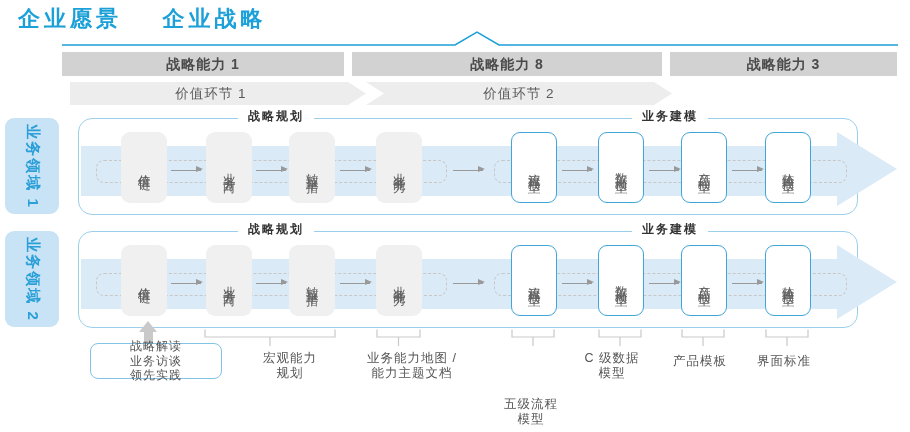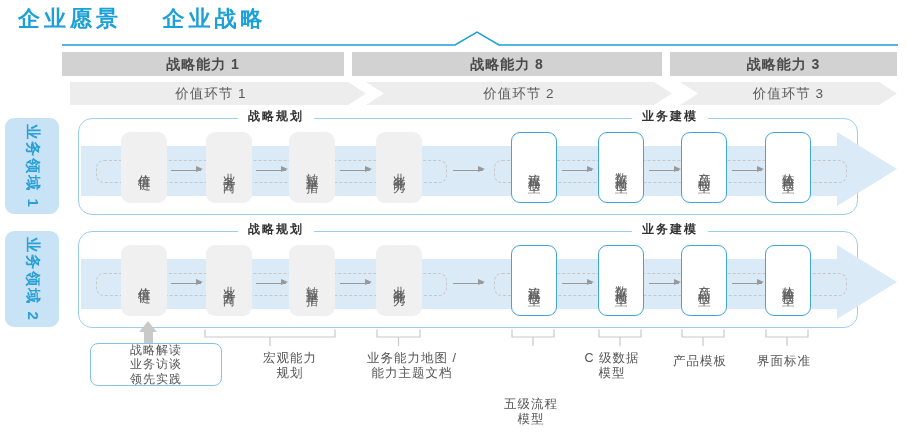--- a/index.html
+++ b/index.html
@@ -59,21 +59,21 @@
     border-left:7px solid var(--arrow-gray);border-top:3.8px solid transparent;border-bottom:3.8px solid transparent;}
 
   
   .toolbox{position:absolute;left:66px;top:345px;width:837px;height:72px;
     border:1.5px solid var(--tool-border);border-radius:14px;}
   .toolbox-top-cover{position:absolute;left:16px;right:16px;top:-2px;height:4px;background:#fff;}
   .toolbox-label{position:absolute;bottom:5px;left:0;right:0;text-align:center;
     font-size:20px;font-weight:bold;color:#333;letter-spacing:5px;}
 
   
-  .practice-box{position:absolute;left:90px;top:343px;width:132px;height:43px;background:#fff;
+  .practice-box{position:absolute;left:90px;top:343px;width:132px;height:36px;background:#fff;
     border:1px solid #82c3e6;border-radius:8px;display:flex;flex-direction:column;
     align-items:center;justify-content:center;font-size:12px;color:#555;line-height:14.5px;letter-spacing:1px;}
   .up-arrow-shaft{position:absolute;left:144px;top:332px;width:9px;height:12px;background:var(--bracket-gray);}
   .up-arrow-head{position:absolute;left:139px;top:321px;width:0;height:0;
     border-left:9.5px solid transparent;border-right:9.5px solid transparent;
     border-bottom:11px solid var(--bracket-gray);}
   .annot{position:absolute;top:351px;text-align:center;font-size:12.5px;color:#555;line-height:15px;letter-spacing:1px;}
   .annot.single{padding-top:3px;}
   .brackets{position:absolute;top:0;left:0;pointer-events:none;}
   .brackets path{fill:none;stroke:var(--bracket-gray);stroke-width:1.2;}
@@ -90,21 +90,20 @@
   <svg class="peak-line" width="910" height="50">
     <path d="M62 45 H455 L477 32 L499 45 H898"></path>
   </svg>
 
   <div class="cap-bar" style="left:62px;width:282px;">战略能力 1</div>
   <div class="cap-bar" style="left:352px;width:310px;">战略能力 8</div>
   <div class="cap-bar" style="left:670px;width:227px;">战略能力 3</div>
 
   <div class="chev chev-first" style="left:62px;width:296px;margin-left:8px;">价值环节 1</div>
   <div class="chev chev-mid" style="left:366px;width:306px;">价值环节 2</div>
-  <div class="chev chev-mid" style="left:680px;width:217px;">价值环节 3</div>
 
   <div class="domain-label" style="top:118px;">
     <span>业务领域 1</span>
   </div>
   <div class="domain-label" style="top:231px;">
     <span>业务领域 2</span>
   </div>
 
   <div class="row" style="top:118px;">
     <div class="band"></div>

